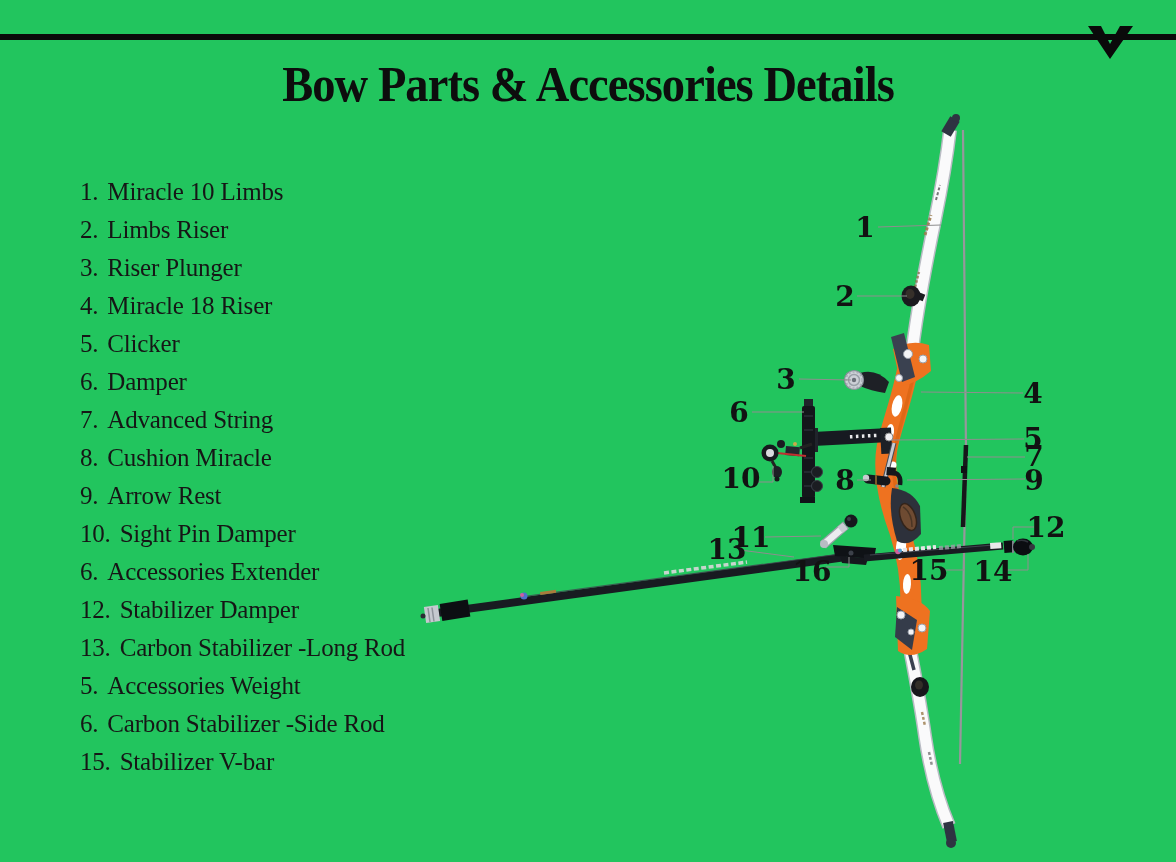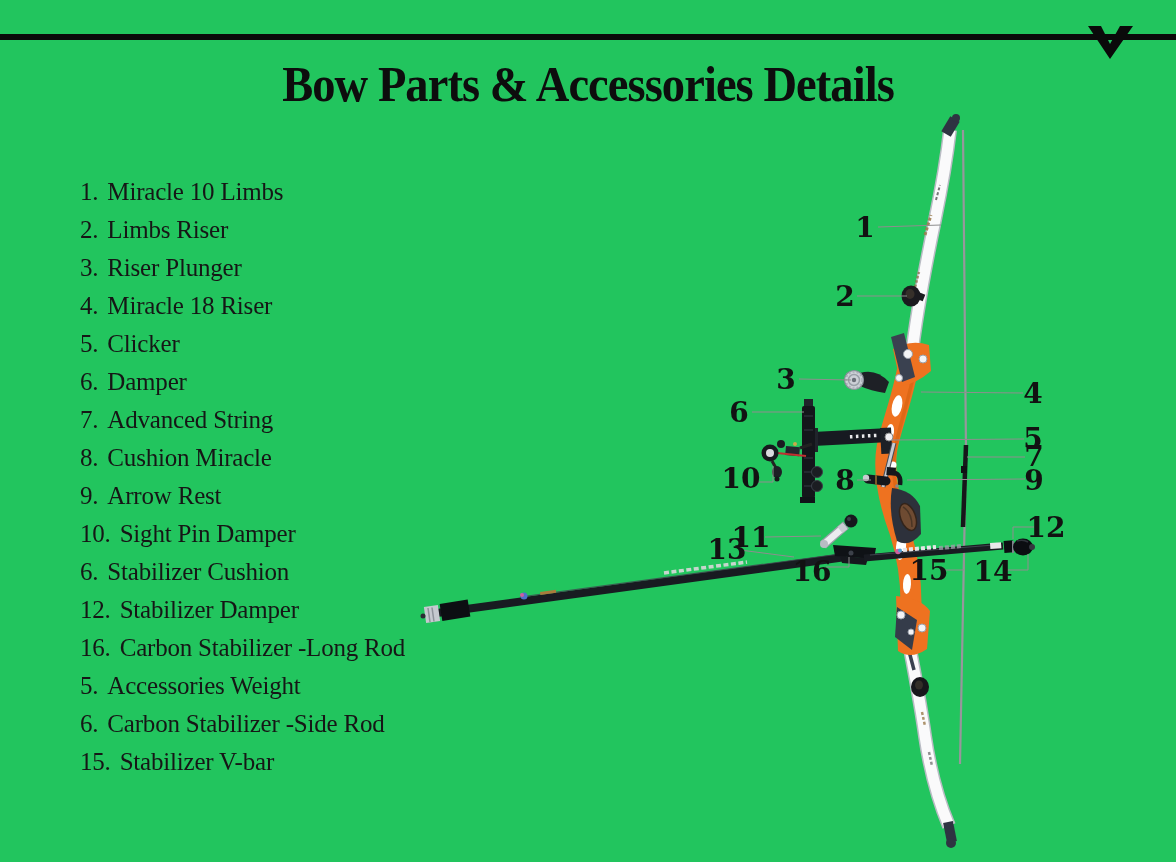--- a/index.html
+++ b/index.html
@@ -32,23 +32,23 @@
     <li><span class="num">1.</span><span class="lbl">Miracle 10 Limbs</span></li>
     <li><span class="num">2.</span><span class="lbl">Limbs Riser</span></li>
     <li><span class="num">3.</span><span class="lbl">Riser Plunger</span></li>
     <li><span class="num">4.</span><span class="lbl">Miracle 18 Riser</span></li>
     <li><span class="num">5.</span><span class="lbl">Clicker</span></li>
     <li><span class="num">6.</span><span class="lbl">Damper</span></li>
     <li><span class="num">7.</span><span class="lbl">Advanced String</span></li>
     <li><span class="num">8.</span><span class="lbl">Cushion Miracle</span></li>
     <li><span class="num">9.</span><span class="lbl">Arrow Rest</span></li>
     <li><span class="num">10.</span><span class="lbl">Sight Pin Damper</span></li>
-    <li><span class="num">6.</span><span class="lbl">Stabilizer Cushion</span></li>
+    <li><span class="num">6.</span><span class="lbl">Accessories Extender</span></li>
     <li><span class="num">12.</span><span class="lbl">Stabilizer Damper</span></li>
-    <li><span class="num">16.</span><span class="lbl">Carbon Stabilizer -Long Rod</span></li>
+    <li><span class="num">13.</span><span class="lbl">Carbon Stabilizer -Long Rod</span></li>
     <li><span class="num">5.</span><span class="lbl">Accessories Weight</span></li>
     <li><span class="num">6.</span><span class="lbl">Carbon Stabilizer -Side Rod</span></li>
     <li><span class="num">15.</span><span class="lbl">Stabilizer V-bar</span></li>
   </ol>
 
   <svg class="diagram" width="1176" height="862" viewBox="0 0 1176 862">
 
     <g>
       <path d="M963,130 L966,450 L960,764" fill="none" stroke="#97979c" stroke-width="2.2"></path>
       <path d="M966,445 L963,527" fill="none" stroke="#17171a" stroke-width="4.5"></path>

